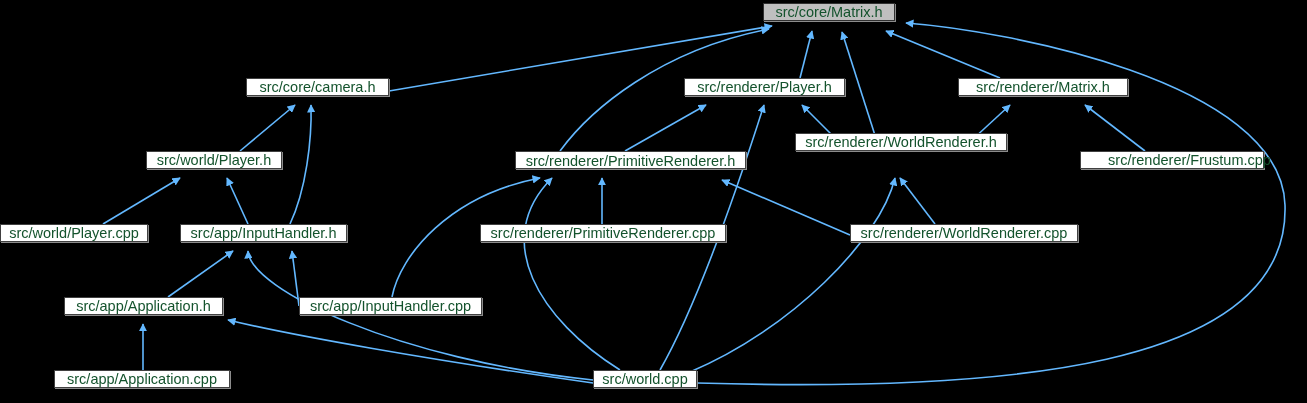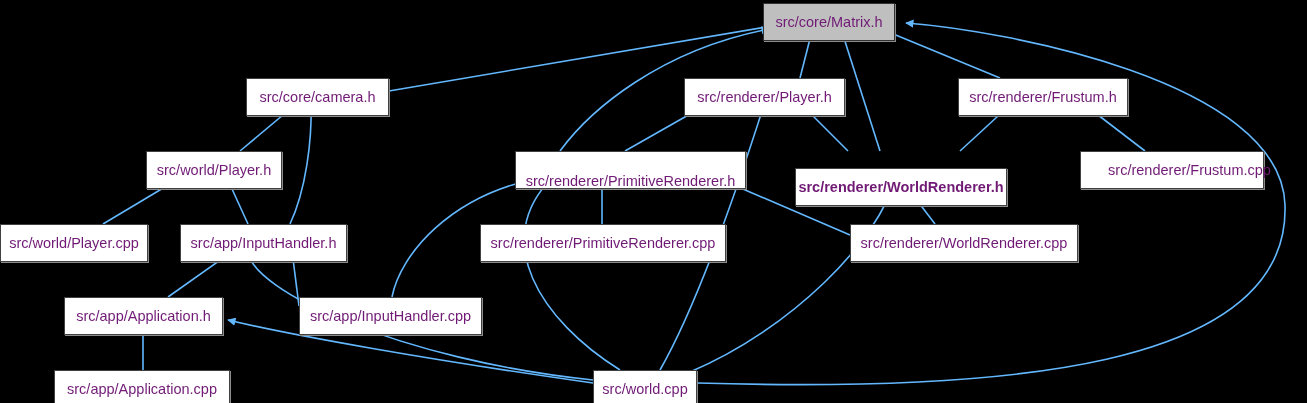--- a/index.html
+++ b/index.html
@@ -24,25 +24,25 @@
     display: block;
   }
   .node {
     position: absolute;
     box-sizing: border-box;
     display: flex;
     align-items: center;
     justify-content: center;
     background: #ffffff;
     border: 1px solid #404040;
-    color: #701a75;
+    color: #14532d;
     font-size: 14.5px;
     line-height: 1;
     white-space: nowrap;
-    height: 38px;
+    height: 18px;
     padding: 0 9px;
     box-shadow: 1px 1px 0 #8c8c8c;
     cursor: pointer;
   }
   .node.current {
     background: #bfbfbf;
     border: 1px solid #303030;
   }
   .node-label {
     pointer-events: none;
@@ -93,29 +93,29 @@
       <div class="node current" style="left: 763px; top: 3px; width: 132px;">
         <span class="node-label">src/core/Matrix.h</span>
       </div>
       <div class="node" style="left: 246px; top: 78px; width: 143px;">
         <span class="node-label">src/core/camera.h</span>
       </div>
       <div class="node" style="left: 684px; top: 78px; width: 161px;">
         <span class="node-label">src/renderer/Player.h</span>
       </div>
       <div class="node" style="left: 958px; top: 78px; width: 170px;">
-        <span class="node-label">src/renderer/Frustum.h</span>
+        <span class="node-label">src/renderer/Matrix.h</span>
       </div>
       <div class="node" style="left: 146px; top: 151px; width: 136px;">
         <span class="node-label">src/world/Player.h</span>
       </div>
       <div class="node" style="left: 515px; top: 151px; width: 231px; align-items: flex-end;">
         <span class="node-label">src/renderer/PrimitiveRenderer.h</span>
       </div>
-      <div class="node" style="left: 795px; top: 168px; width: 212px; font-weight: bold;">
+      <div class="node" style="left: 795px; top: 133px; width: 212px;">
         <span class="node-label">src/renderer/WorldRenderer.h</span>
       </div>
       <div class="node" style="left: 1080px; top: 151px; width: 184px; padding-left: 44px;">
         <span class="node-label">src/renderer/Frustum.cpp</span>
       </div>
       <div class="node" style="left: 0; top: 224px; width: 148px;">
         <span class="node-label">src/world/Player.cpp</span>
       </div>
       <div class="node" style="left: 180px; top: 224px; width: 167px;">
         <span class="node-label">src/app/InputHandler.h</span>

